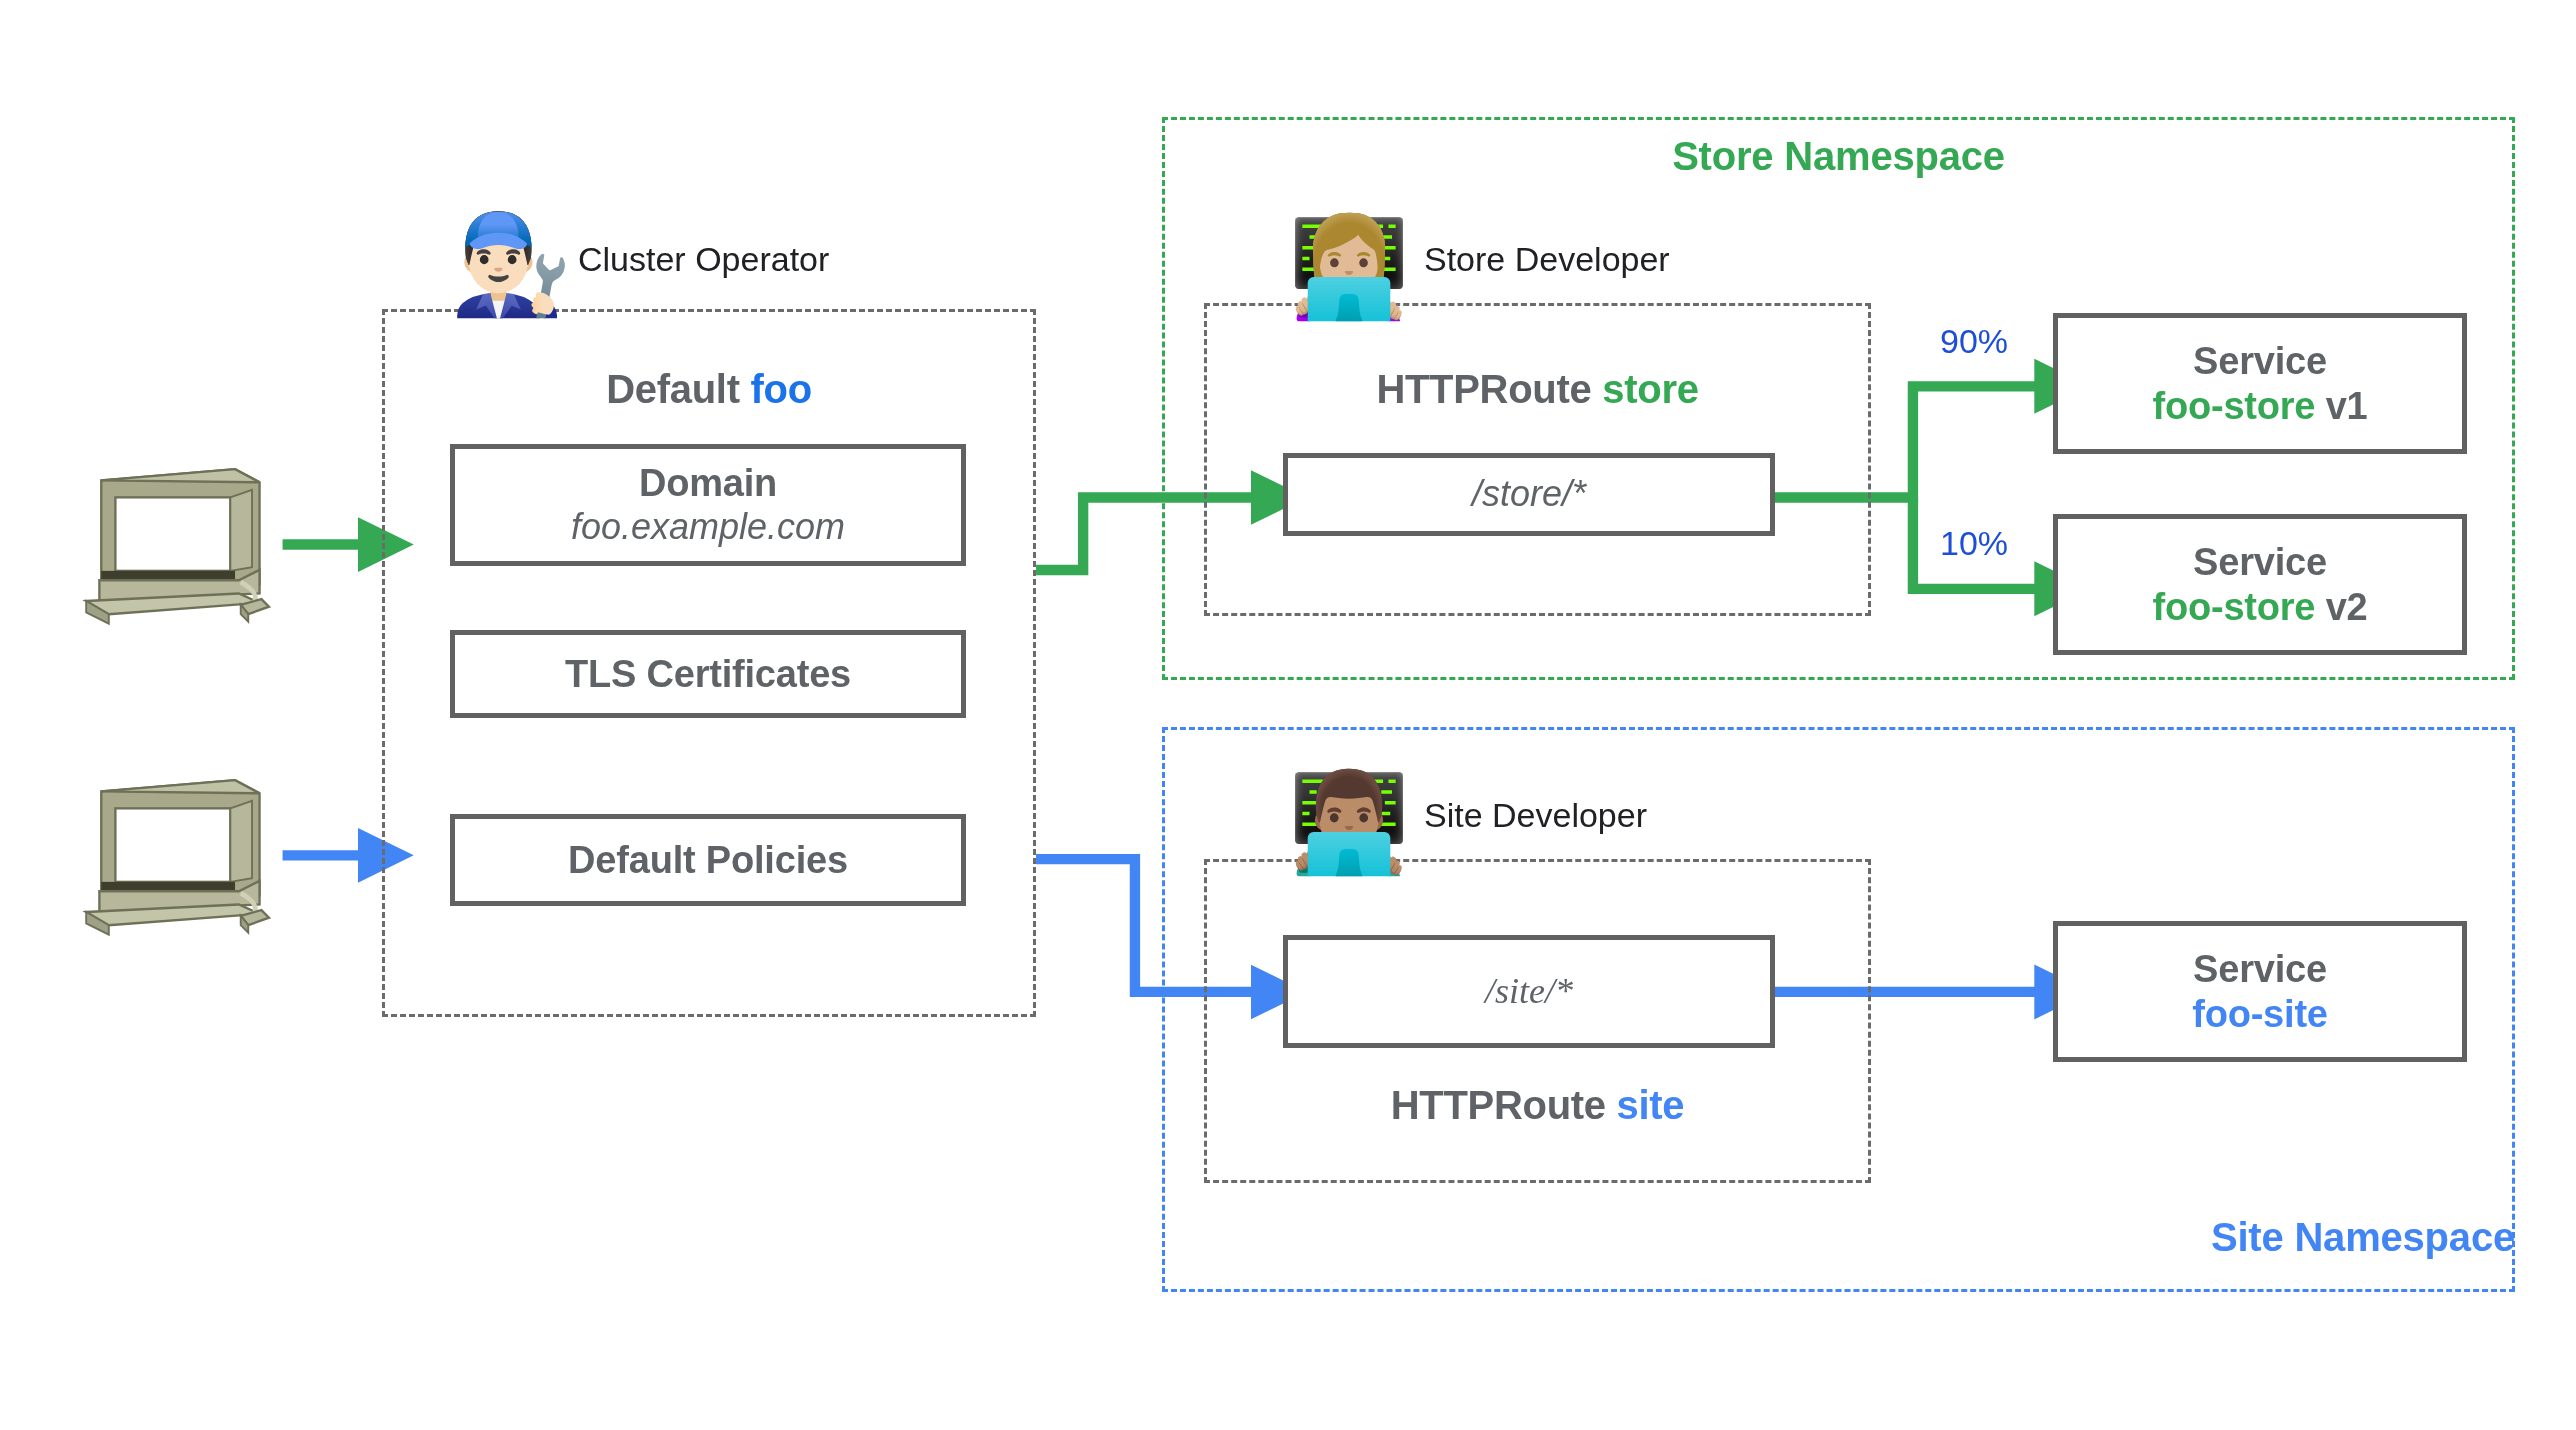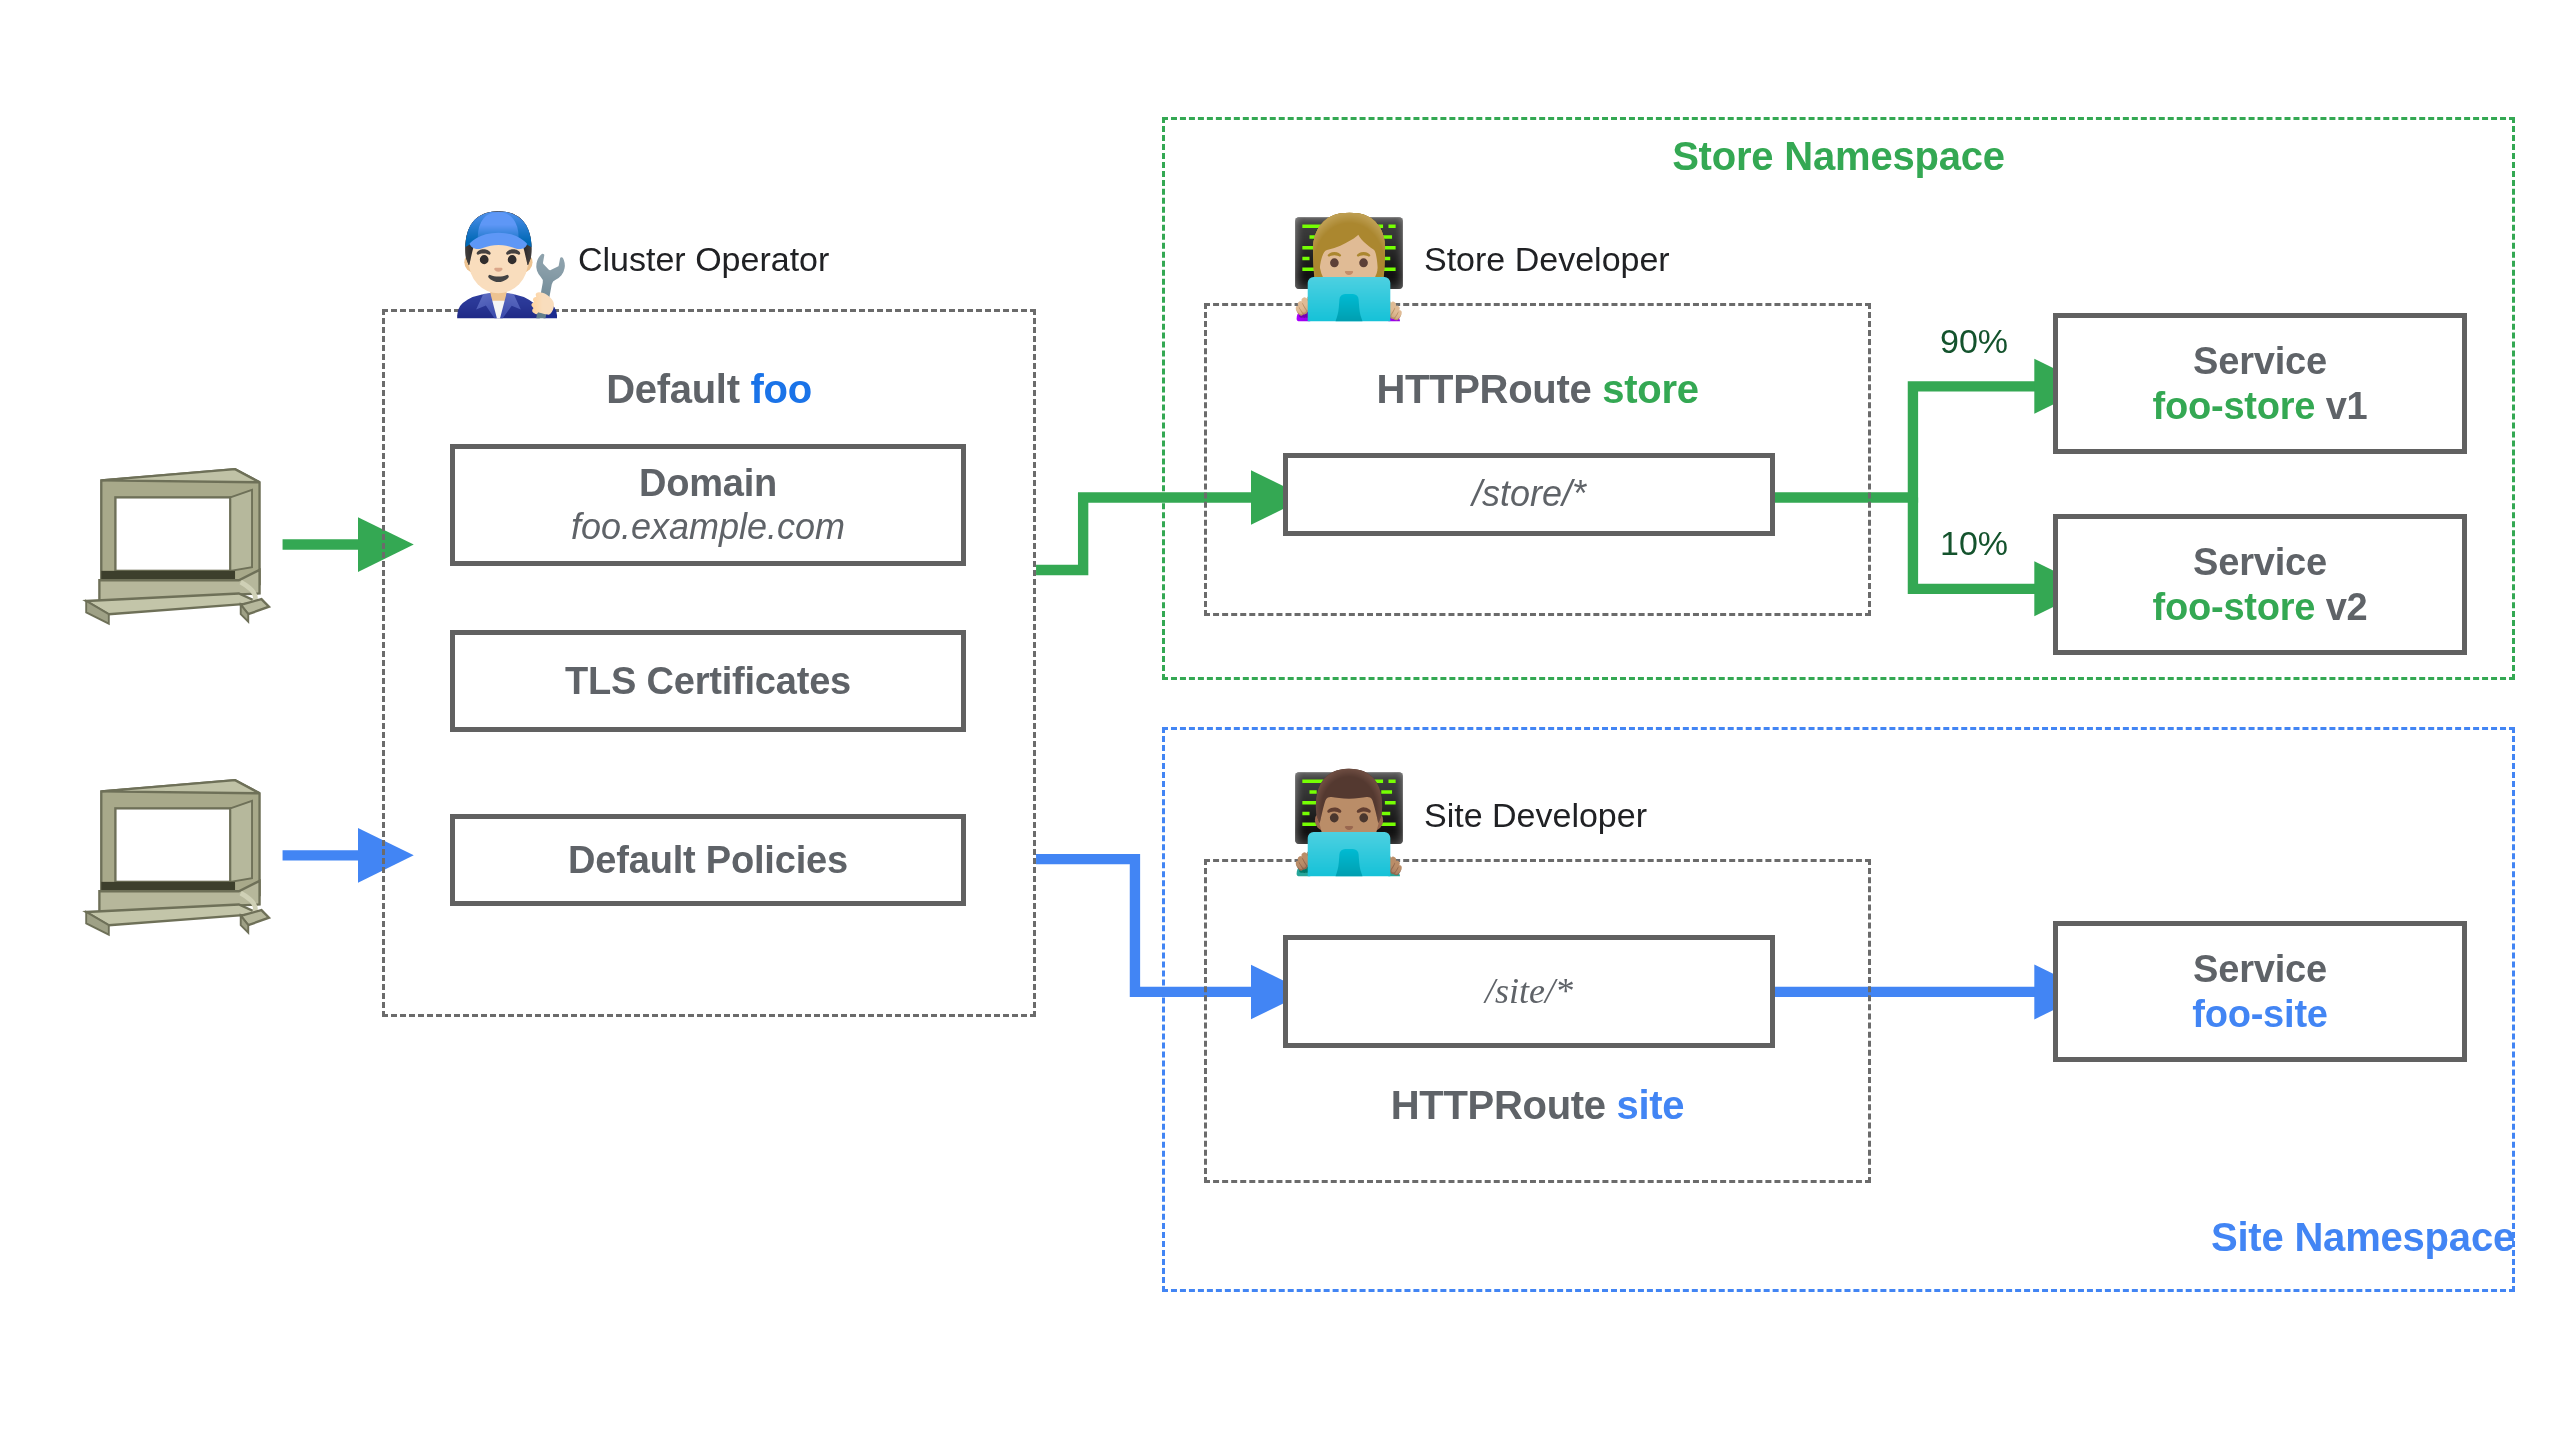--- a/index.html
+++ b/index.html
@@ -88,21 +88,21 @@
     position: absolute;
     font-size: 40px;
     font-weight: bold;
     white-space: nowrap;
     letter-spacing: -0.2px;
   }
   .pct-label {
     position: absolute;
     font-size: 34px;
     font-weight: normal;
-    color: #14532d;
+    color: #1d4ed8;
     white-space: nowrap;
   }
 
   
   .avatar {
     position: absolute;
     width: 104px;
     height: 104px;
   }
 
@@ -182,21 +182,21 @@
   <div class="abs title-bold t-gray" style="left:382px; top:367px; width:654px; text-align:center;">
     <span>Default</span>
     <span class="t-blued">foo</span>
   </div>
 
   <div class="solid-box" style="left:450px; top:444px; width:516px; height:122px;">
     <div class="box-bold t-gray">Domain</div>
     <div class="box-italic t-gray">foo.example.com</div>
   </div>
 
-  <div class="solid-box" style="left:450px; top:630px; width:516px; height:102px;">
+  <div class="solid-box" style="left:450px; top:630px; width:516px; height:88px;">
     <div class="box-bold t-gray">TLS Certificates</div>
   </div>
 
   <div class="solid-box" style="left:450px; top:814px; width:516px; height:92px;">
     <div class="box-bold t-gray">Default Policies</div>
   </div>
 
   <div class="ns-box ns-store" style="left:1162px; top:117px; width:1353px; height:563px;"></div>
 
   <div class="ns-title t-green" style="left:1162px; top:134px; width:1353px; text-align:center;">Store Namespace</div>

